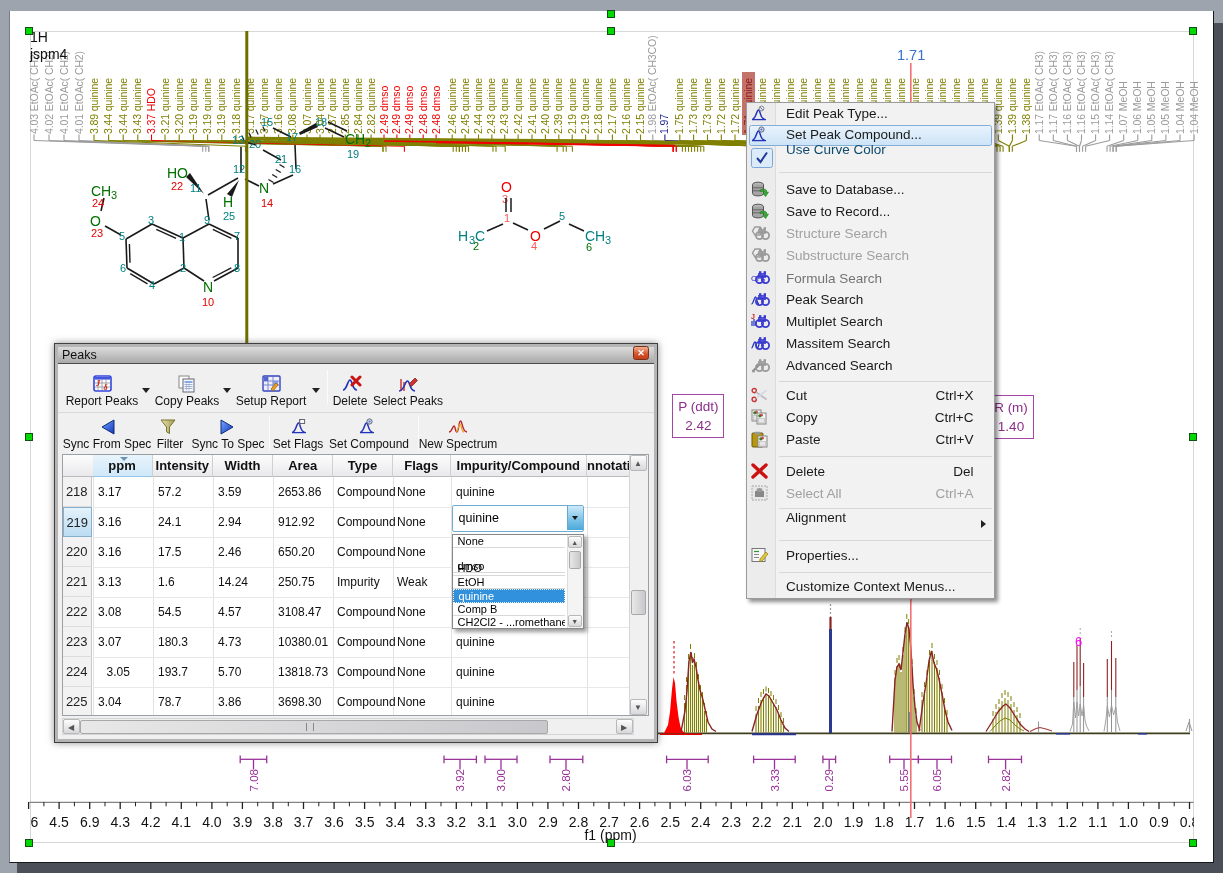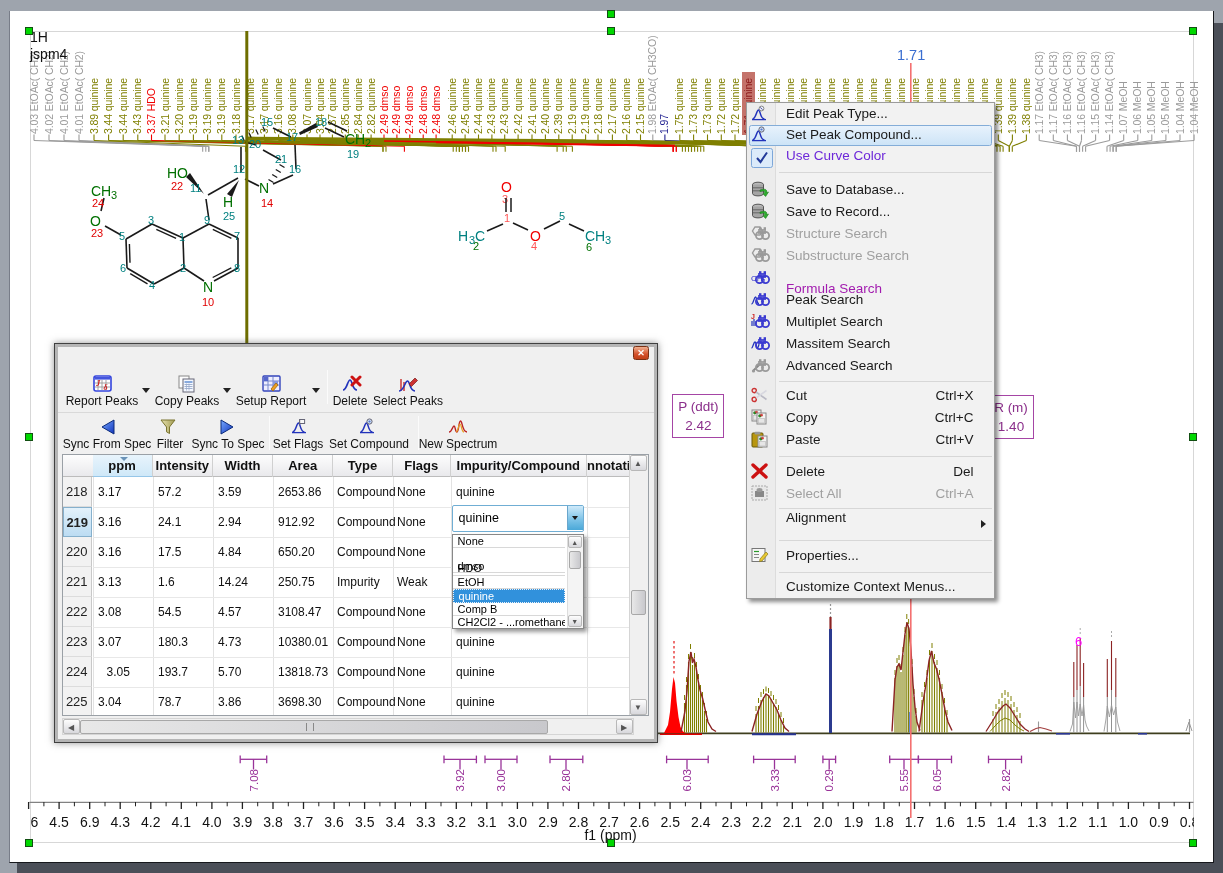--- a/index.html
+++ b/index.html
@@ -47,21 +47,21 @@
 #tbl { position:absolute; left:6.5px; top:110px; width:587px; height:262px; background:#fff;
   border:1px solid #9aa0a6; overflow:hidden; font-size:13px; }
 #thead { position:absolute; left:0; top:0; right:19px; height:22px;
   background:linear-gradient(#fdfdfd,#e9e9ec); border-bottom:1px solid #bcbcbc; }
 .hc { position:absolute; top:0; height:22px; text-align:center; font-weight:bold; font-size:13px;
   line-height:22px; color:#111; border-right:1px solid #d0d0d0; }
 .cline { position:absolute; top:22px; bottom:0; width:1px; background:#e2e2e2; }
 .rn { position:absolute; left:0; width:29.5px; height:30px; background:#f2f2f2;
   border-right:1px solid #c8c8c8; border-bottom:1px solid #dcdcdc; text-align:center;
   line-height:30px; font-size:13px; color:#222; }
-.rn.sel { background:linear-gradient(#e4f2fb,#bcdcf2); font-weight:bold; border:1px solid #86b0cc; }
+.rn.sel { background:linear-gradient(#e4f2fb,#bcdcf2); font-weight:normal; border:1px solid #86b0cc; }
 .cv { position:absolute; height:30px; line-height:30px; font-size:12px; color:#111; }
 .rline { position:absolute; left:30px; right:0; height:1px; background:#e8e8e8; }
 #vsb { position:absolute; right:0; top:0; width:19px; bottom:0; background:#f0f0f0; border-left:1px solid #d5d5d5; }
 #hsb { position:absolute; left:6.5px; width:572px; top:374px; height:17px; background:#f0f0f0;
   border:1px solid #d5d5d5; }
 .sbtn { position:absolute; width:17px; height:16px; background:linear-gradient(#fdfdfd,#d8d8dc);
   border:1px solid #b8b8b8; border-radius:2px; color:#555; font-size:8px; text-align:center; line-height:15px; }
 .thumb { position:absolute; background:linear-gradient(90deg,#e8e8e8,#c8c8cc); border:1px solid #a8a8a8; border-radius:2px; }
 
 #combo { position:absolute; left:451.6px; top:504.7px; width:132px; height:27px; background:#fff;
@@ -878,20 +878,21 @@
 <div class="hdl" style="left:1189px;top:27px"></div>
 <div class="hdl" style="left:25px;top:433px"></div>
 <div class="hdl" style="left:1189px;top:433px"></div>
 <div class="hdl" style="left:25px;top:839px"></div>
 <div class="hdl" style="left:607px;top:839px"></div>
 <div class="hdl" style="left:1189px;top:839px"></div>
 <div class="hdl" style="left:607px;top:9.5px"></div>
 
 <div id="dlg">
     <div class="inner"></div>
+ <div id="ttl">Peaks</div>
     <div id="closeb">✕</div>
  <div id="tbar1">
       <div class="tbic" style="left:35px;top:11px"><svg width="20" height="18" viewBox="0 0 20 18">
           <rect x="1" y="1" width="17" height="15" rx="2" fill="#fff" stroke="#3344dd" stroke-width="1.6"></rect>
           <rect x="2" y="2" width="15" height="2.6" fill="#4455dd"></rect>
           <path d="M5 5 v10 M9 5 v10 M13 5 v10 M2 8 h15 M2 12 h15" stroke="#999" stroke-width="0.9" fill="none"></path>
           <text x="3" y="11" font-size="8.5" font-weight="bold" fill="#cc2222" font-style="italic" font-family="Liberation Serif,serif">J</text>
           <text x="10.5" y="14.5" font-size="8" font-weight="bold" fill="#cc2222" font-style="italic" font-family="Liberation Serif,serif">δ</text>
         </svg></div>
       <div class="tbtx" style="left:-11px;top:30px">Report Peaks</div>
@@ -1002,21 +1003,21 @@
       <div class="cv" style="left:35.5px;top:52px">3.16</div>
       <div class="cv" style="left:95.5px;top:52px">24.1</div>
       <div class="cv" style="left:155.5px;top:52px">2.94</div>
       <div class="cv" style="left:215.5px;top:52px">912.92</div>
       <div class="cv" style="left:274.5px;top:52px">Compound</div>
       <div class="cv" style="left:334.5px;top:52px">None</div>
       <div class="rline" style="top:82px"></div>
       <div class="rn" style="top:82px">220</div>
       <div class="cv" style="left:35.5px;top:82px">3.16</div>
       <div class="cv" style="left:95.5px;top:82px">17.5</div>
-      <div class="cv" style="left:155.5px;top:82px">4.84</div>
+      <div class="cv" style="left:155.5px;top:82px">2.46</div>
       <div class="cv" style="left:215.5px;top:82px">650.20</div>
       <div class="cv" style="left:274.5px;top:82px">Compound</div>
       <div class="cv" style="left:334.5px;top:82px">None</div>
       <div class="rline" style="top:112px"></div>
       <div class="rn" style="top:112px">221</div>
       <div class="cv" style="left:35.5px;top:112px">3.13</div>
       <div class="cv" style="left:95.5px;top:112px">1.6</div>
       <div class="cv" style="left:155.5px;top:112px">14.24</div>
       <div class="cv" style="left:215.5px;top:112px">250.75</div>
       <div class="cv" style="left:274.5px;top:112px">Impurity</div>
@@ -1112,21 +1113,21 @@
         <path d="M1.5 14 C5 14 5.5 5 7.5 5 C9.5 5 9 14 13.5 14" fill="none" stroke="#2233bb" stroke-width="1.5"></path>
         <line x1="1" y1="14.6" x2="15" y2="14.6" stroke="#2233bb" stroke-width="1.3"></line>
         <circle cx="10.5" cy="3.5" r="2.6" fill="#cfe0f4" stroke="#667"></circle>
         <circle cx="10.5" cy="3.5" r="1.1" fill="#5577cc"></circle>
       </svg></div>
     <div class="mtx" style="top:22.0px;color:#1a1a1a">Set Peak Compound...</div>
     <div class="mic" style="top:44.5px"><svg width="22" height="20" viewBox="0 0 22 20">
         <rect x="0.5" y="0.5" width="21" height="19" rx="2" fill="#dcebfa" stroke="#7da7d9"></rect>
         <path d="M6 10 L9.5 14 L16 4.5" fill="none" stroke="#223a99" stroke-width="2"></path>
       </svg></div>
-    <div class="mtx" style="top:43px;color:#6d28d9">Use Curve Color</div>
+    <div class="mtx" style="top:37px;color:#0c4a6e">Use Curve Color</div>
     <div class="msep" style="top:68.5px"></div>
     <div class="mic" style="top:77.5px"><svg width="18" height="17" viewBox="0 0 18 17">
         <ellipse cx="7" cy="3.6" rx="5.5" ry="2.4" fill="#b9b9b9" stroke="#555"></ellipse>
         <path d="M1.5 3.6 V12.5 A5.5 2.4 0 0 0 12.5 12.5 V3.6" fill="#a5a5a5" stroke="#555"></path>
         <line x1="1.5" y1="6.8" x2="12.5" y2="6.8" stroke="#555" stroke-width="0.8"></line>
         <line x1="1.5" y1="9.8" x2="12.5" y2="9.8" stroke="#555" stroke-width="0.8"></line>
         <path d="M9 9 C15 7 16 9 16 12 L17.5 11 L14.6 15.5 L12 12.8 L13.8 12.2 C14 10 12 9.5 9 10.5 Z" fill="#2fae2f" stroke="#187a18" stroke-width="0.6"></path>
       </svg></div>
     <div class="mtx" style="top:76.5px;color:#1a1a1a">Save to Database...</div>
     <div class="mic" style="top:99.5px"><svg width="18" height="17" viewBox="0 0 18 17">
@@ -1157,21 +1158,21 @@
     <div class="mtx" style="top:142.5px;color:#a0a0a0">Substructure Search</div>
     <div class="mic" style="top:165.5px"><svg width="19" height="17" viewBox="0 0 19 17">
         <text x="0" y="12" font-size="8" fill="#2222cc" font-family="Liberation Sans, sans-serif">CH</text>
         <text x="11" y="14" font-size="6" fill="#2222cc">3</text>
         <rect x="7" y="4" width="8" height="5" fill="#3a3ad0" opacity="0.85"></rect>
         <circle cx="8.5" cy="10.5" r="3.6" fill="none" stroke="#3a3ad0" stroke-width="1.8"></circle>
         <circle cx="14.5" cy="10.5" r="3.6" fill="none" stroke="#3a3ad0" stroke-width="1.8"></circle>
         <rect x="8" y="2.2" width="2.4" height="3" fill="#3a3ad0"></rect>
         <rect x="12.6" y="2.2" width="2.4" height="3" fill="#3a3ad0"></rect>
       </svg></div>
-    <div class="mtx" style="top:176px;color:#a21caf">Formula Search</div>
+    <div class="mtx" style="top:166px;color:#737373">Formula Search</div>
     <div class="mic" style="top:187.5px"><svg width="19" height="17" viewBox="0 0 19 17">
         <path d="M0.5 13 C2.5 13 3 6 4.5 6 C6 6 5.5 13 8 13" fill="none" stroke="#2233bb" stroke-width="1.3"></path>
         <rect x="7" y="4" width="8" height="5" fill="#3a3ad0" opacity="0.85"></rect>
         <circle cx="8.5" cy="10.5" r="3.6" fill="none" stroke="#3a3ad0" stroke-width="1.8"></circle>
         <circle cx="14.5" cy="10.5" r="3.6" fill="none" stroke="#3a3ad0" stroke-width="1.8"></circle>
         <rect x="8" y="2.2" width="2.4" height="3" fill="#3a3ad0"></rect>
         <rect x="12.6" y="2.2" width="2.4" height="3" fill="#3a3ad0"></rect>
       </svg></div>
     <div class="mtx" style="top:186.5px;color:#1a1a1a">Peak Search</div>
     <div class="mic" style="top:209.5px"><svg width="19" height="17" viewBox="0 0 19 17">

